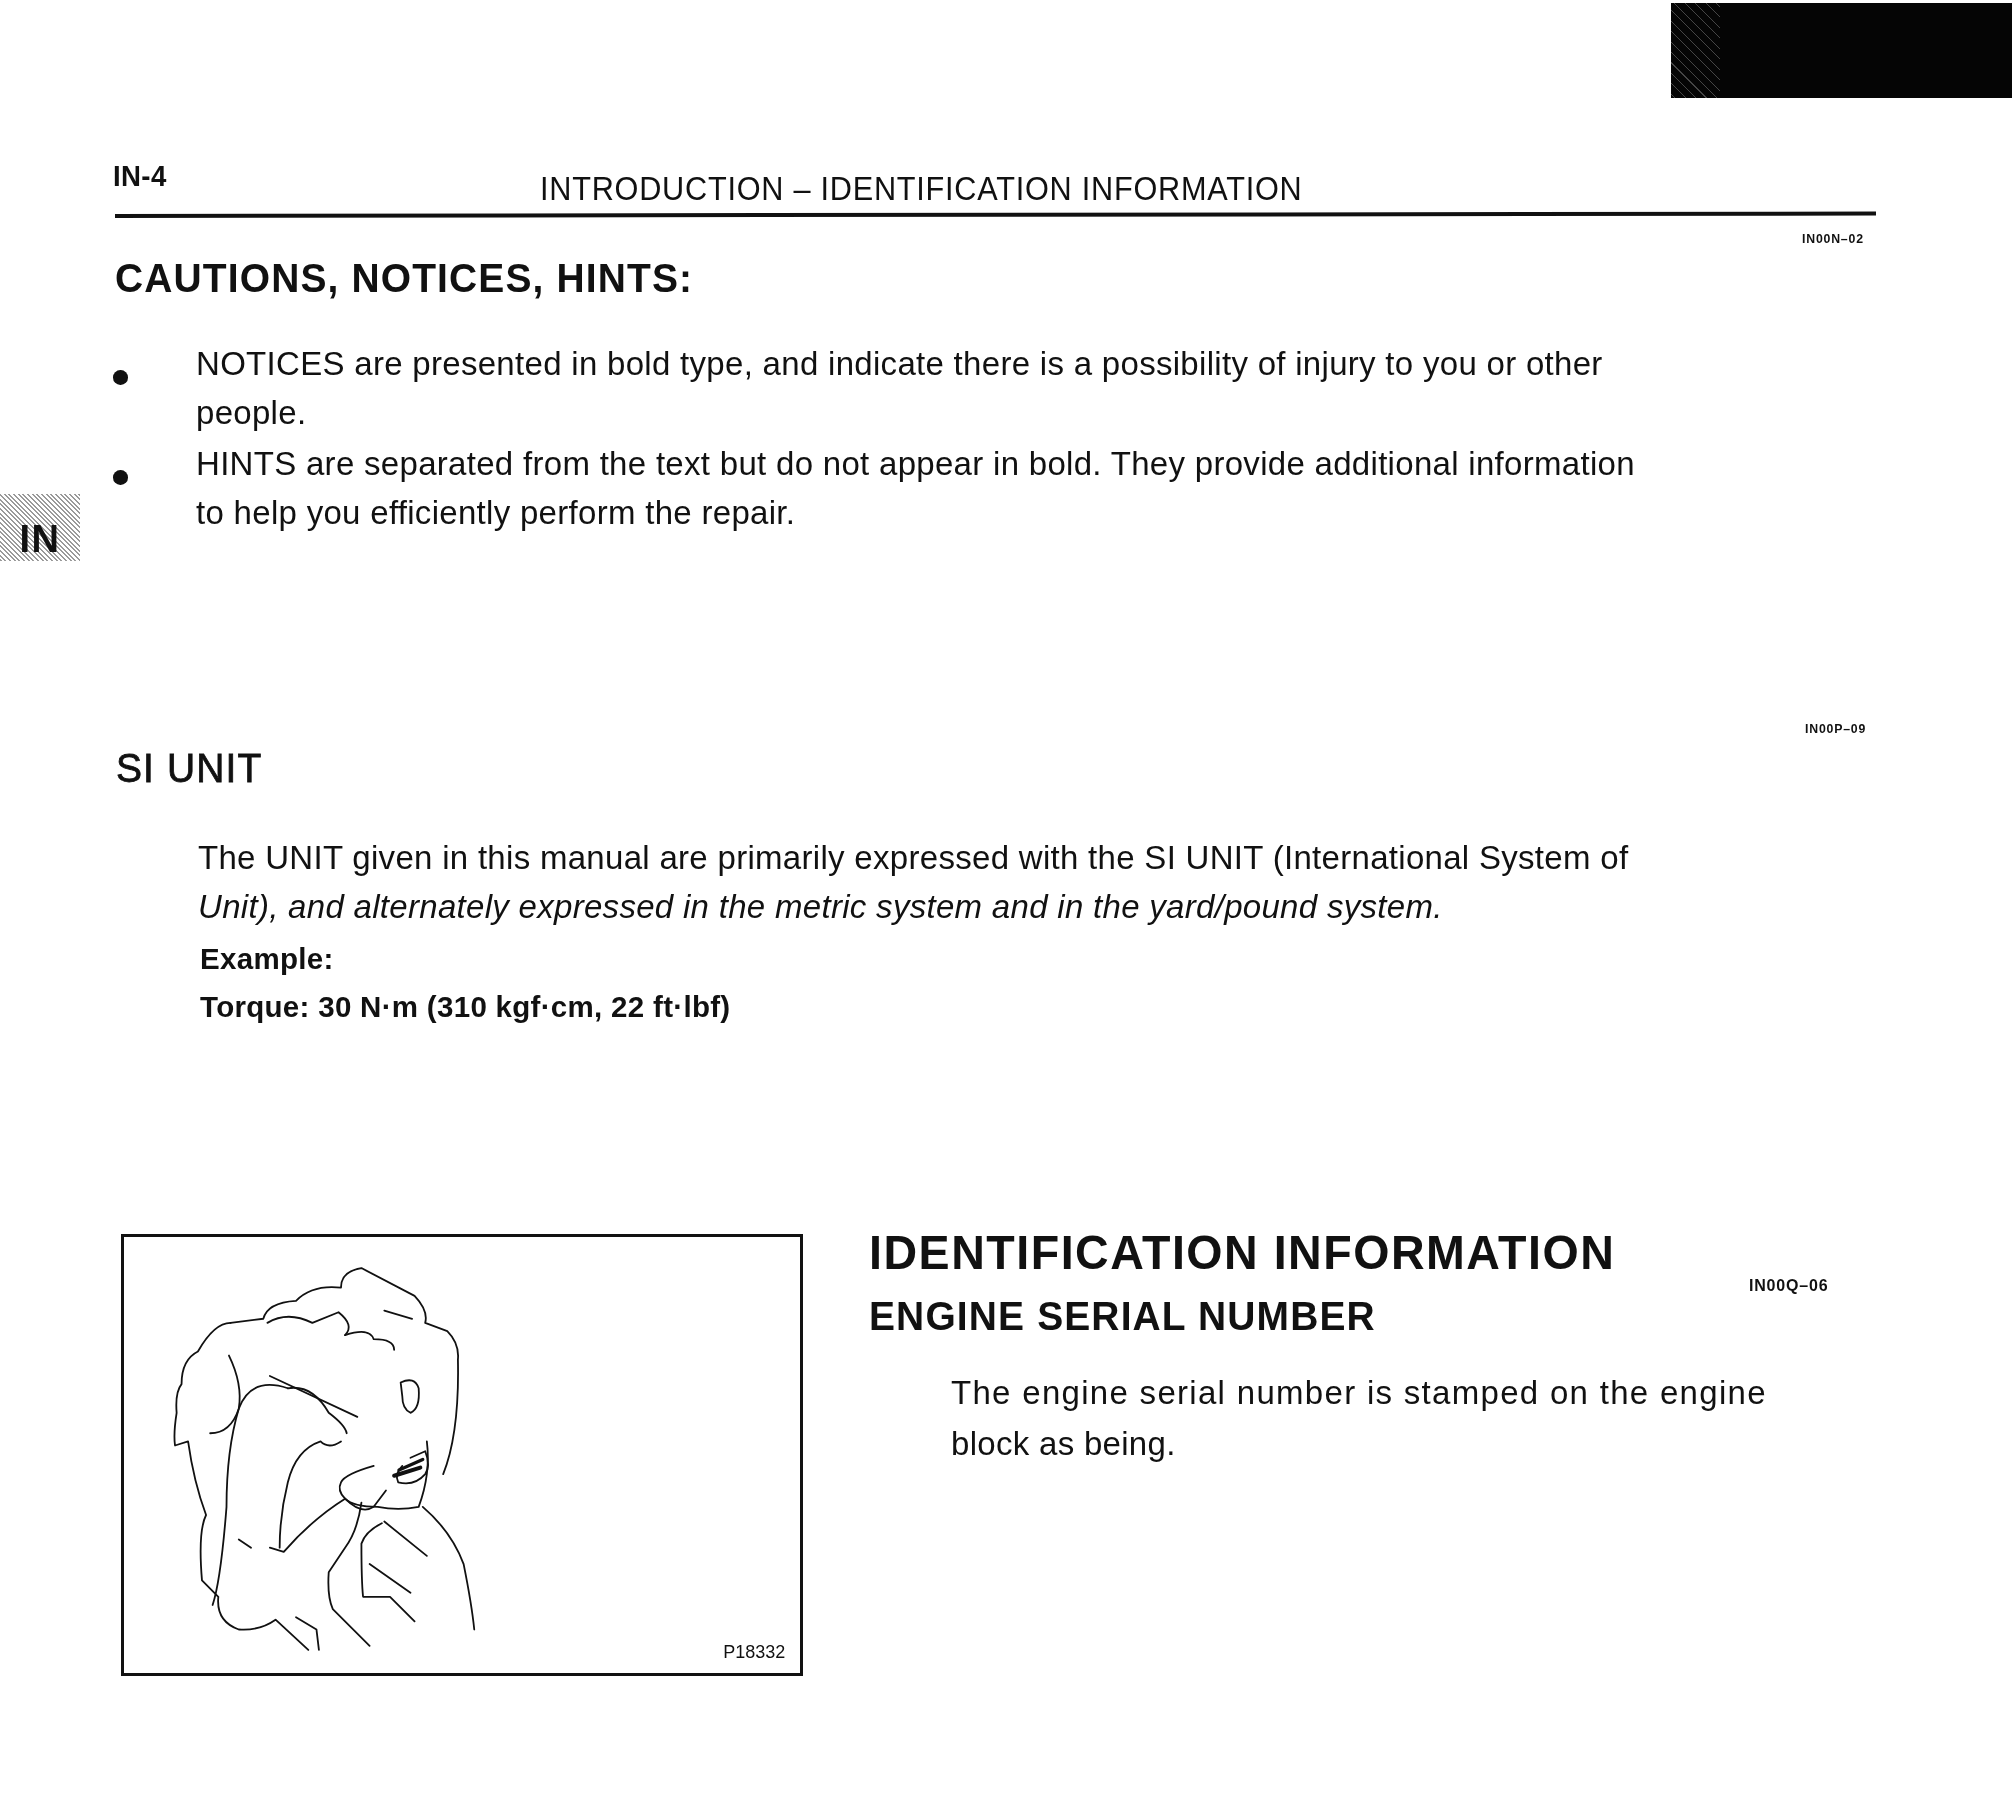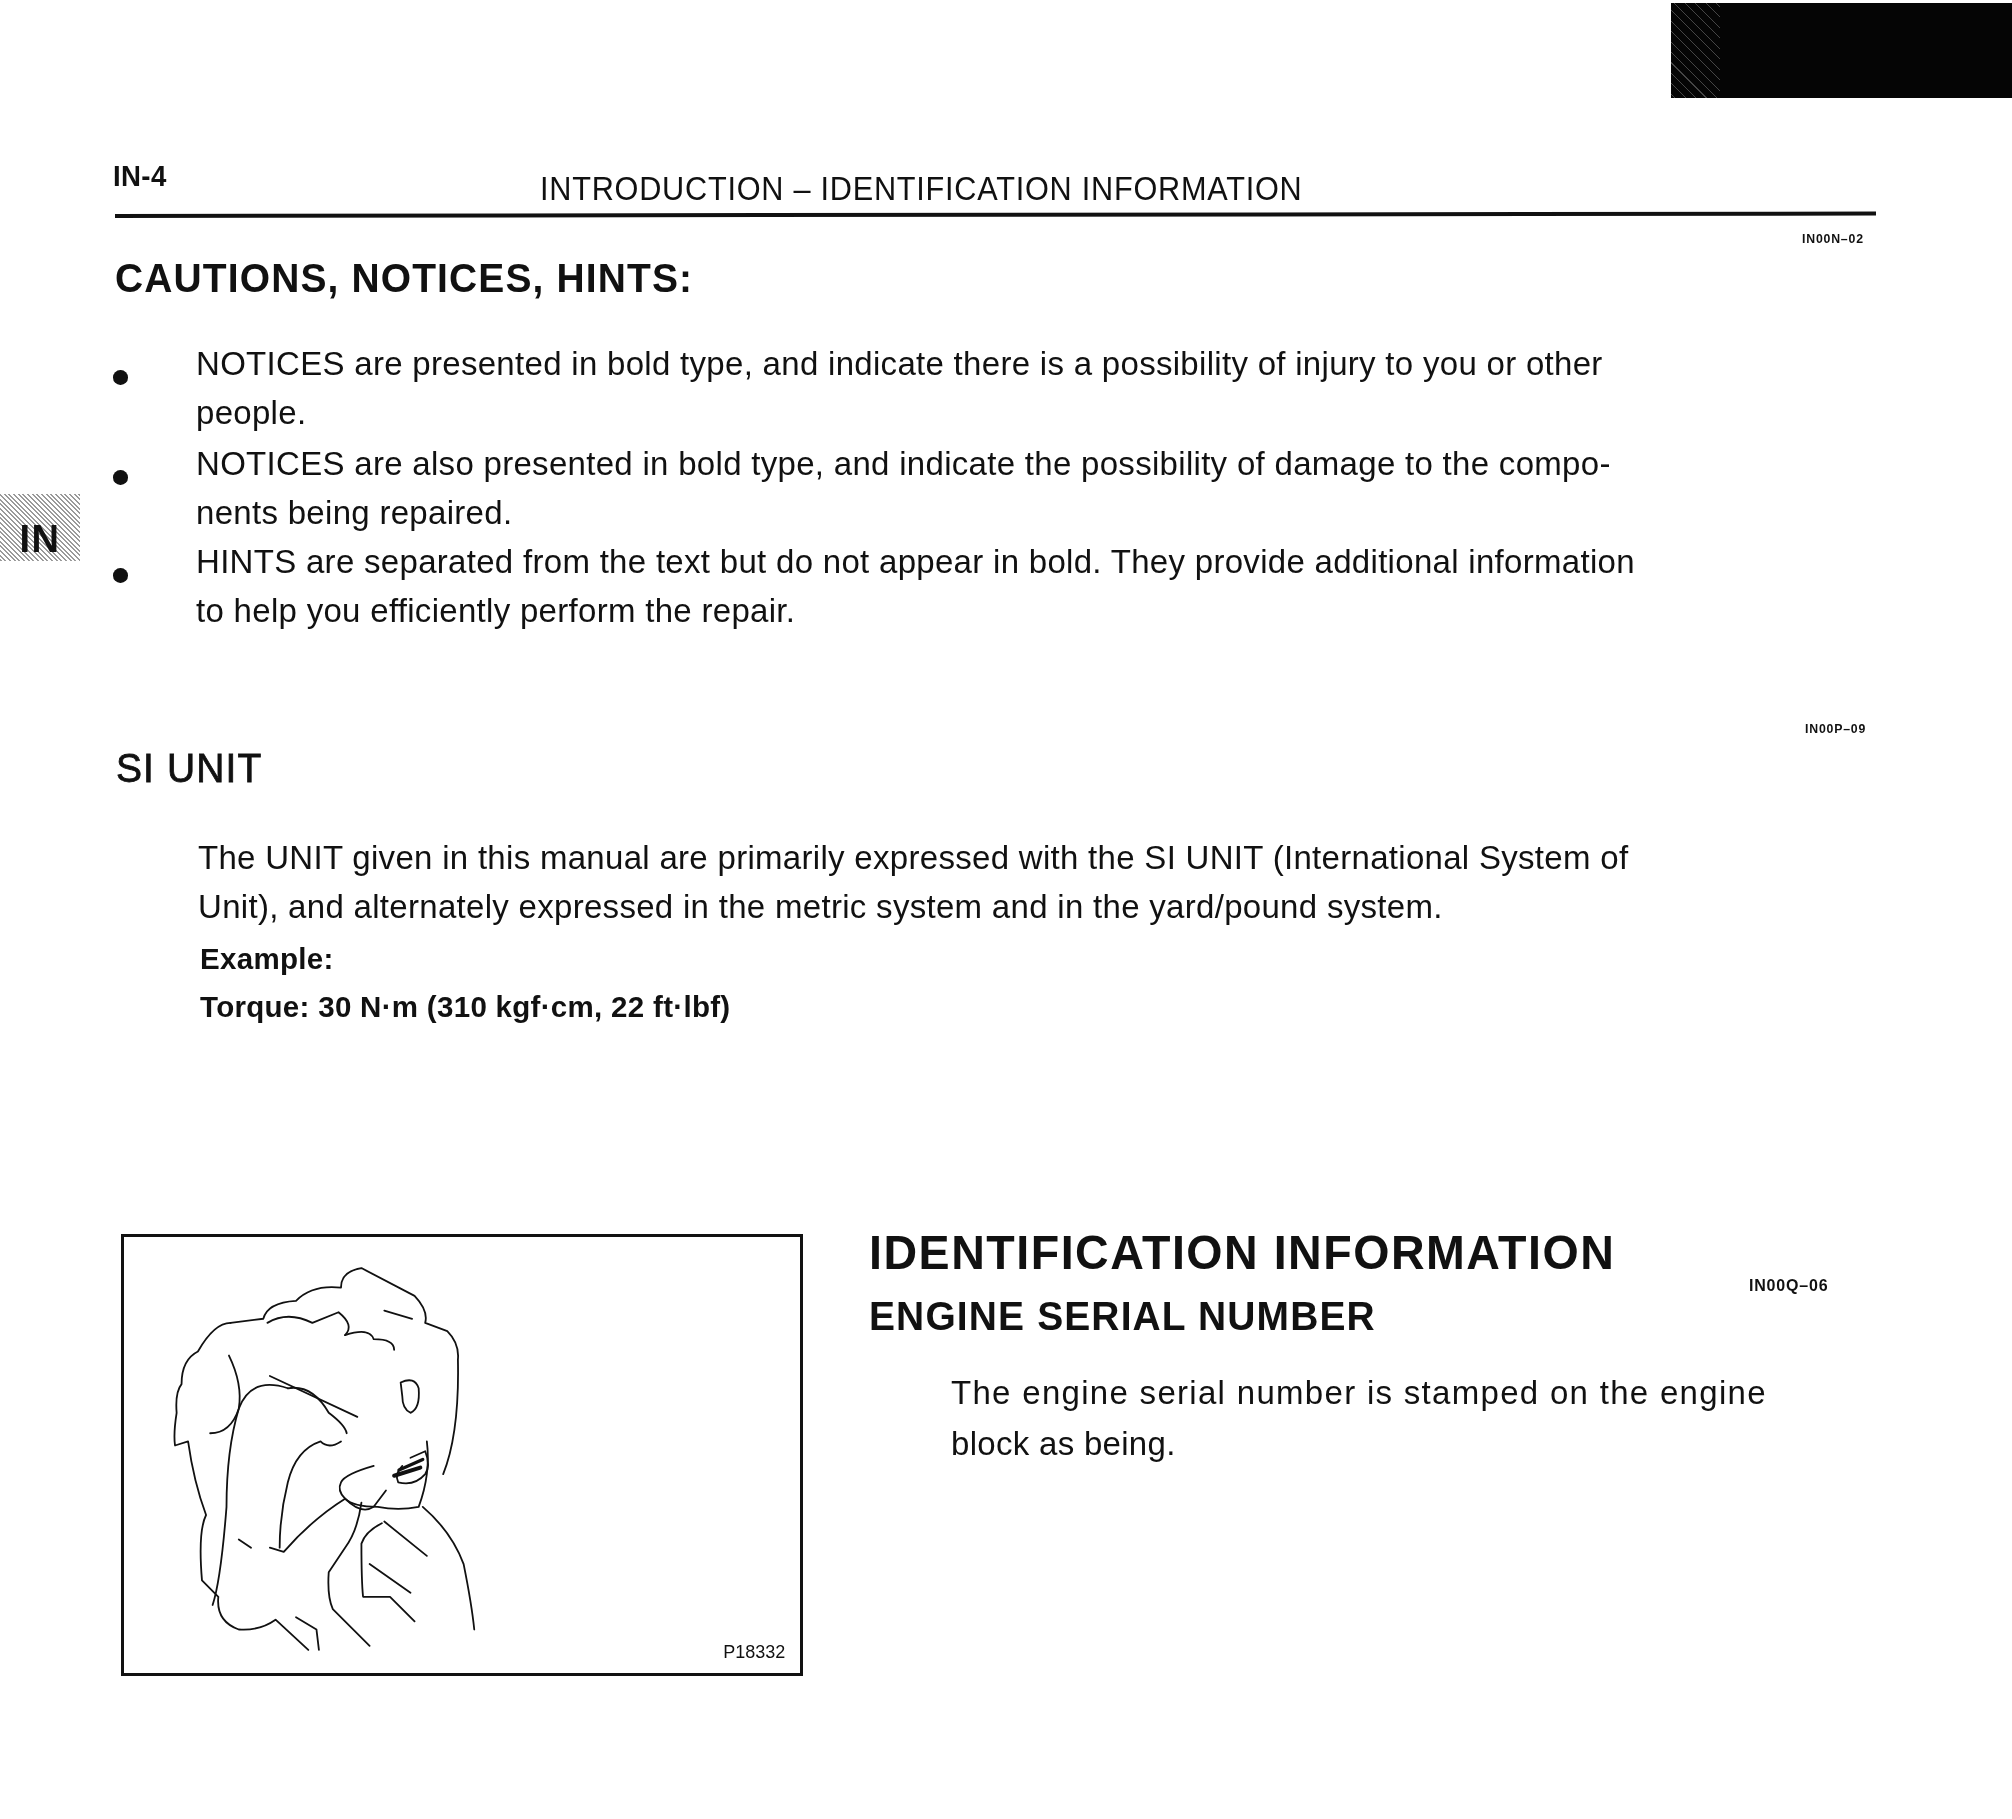--- a/index.html
+++ b/index.html
@@ -45,36 +45,31 @@
 
 <div class="abs code" style="left:1789px; top:232px;">IN00N–02</div>
 <div class="abs h1" style="left:115px; top:255px;">CAUTIONS, NOTICES, HINTS:</div>
 
 <div class="abs" style="left:113px; top:337px; width:1768px;">
   <div style="position:relative; height:100px;">
     <div class="abs bullet-dot" style="left:0; top:33px;"></div>
     <div class="abs body-text" style="left:83px; top:1.6px; white-space:nowrap;">NOTICES are presented in bold type, and indicate there is a possibility of injury to you or other</div>
     <div class="abs body-text" style="left:83px; top:51px; white-space:nowrap;">people.</div>
   </div>
-  <div style="position:relative; height:98px;">
-    <div class="abs bullet-dot" style="left:0; top:33px;"></div>
-    <div class="abs body-text" style="left:83px; top:1.6px; white-space:nowrap;">NOTICES are also presented in bold type, and indicate the possibility of damage to the compo-</div>
-    <div class="abs body-text" style="left:83px; top:51px; white-space:nowrap;">nents being repaired.</div>
-  </div>
   <div style="position:relative; height:100px;">
     <div class="abs bullet-dot" style="left:0; top:33px;"></div>
     <div class="abs body-text" style="left:83px; top:1.6px; white-space:nowrap;">HINTS are separated from the text but do not appear in bold. They provide additional information</div>
     <div class="abs body-text" style="left:83px; top:51px; white-space:nowrap;">to help you efficiently perform the repair.</div>
   </div>
 </div>
 
 <div class="abs code" style="left:1792px; top:722px;">IN00P–09</div>
 <div class="abs h1" style="left:116px; top:745px; font-weight:normal; -webkit-text-stroke:0.8px #111;">SI UNIT</div>
 <div class="abs body-text" style="left:198px; top:833px; white-space:nowrap;">The UNIT given in this manual are primarily expressed with the SI UNIT (International System of</div>
-<div class="abs body-text" style="left:198px; top:882px; white-space:nowrap;">Unit), and alternately expressed in the metric system and in the yard/pound system.</div>
+<div class="abs body-text" style="left:198px; top:882px; white-space:nowrap;font-style:italic;">Unit), and alternately expressed in the metric system and in the yard/pound system.</div>
 <div class="abs body-text bold" style="left:200px; top:936px; font-size:29.5px; line-height:46px;">Example:</div>
 <div class="abs body-text bold" style="left:200px; top:984px; font-size:29.5px; line-height:46px; white-space:nowrap;">Torque: 30 N·m (310 kgf·cm, 22 ft·lbf)</div>
 
 <div class="abs figure-box">
   <svg width="676" height="435" viewBox="0 0 826 532" style="position:absolute; left:0; top:0;">
     <g fill="none" stroke="#111" stroke-width="2.2" stroke-linecap="round" stroke-linejoin="round">
       <path d="M130 105 Q110 105 90 140 Q70 150 70 180 Q62 190 64 215 Q60 240 62 255 L78 250 Q85 300 100 340 Q90 360 95 420 L115 440 Q112 470 140 480 Q165 482 185 468 L225 505"></path>
       <path d="M130 105 L170 100 Q175 80 210 78 Q230 58 265 62 Q265 42 290 38 L355 72 Q372 90 368 105 L395 115 Q410 130 408 150 Q410 240 390 290"></path>
       <path d="M175 105 Q200 90 230 105 L262 92 Q282 108 270 120"></path>
       <path d="M270 120 Q300 110 305 125 Q330 125 330 138"></path>

